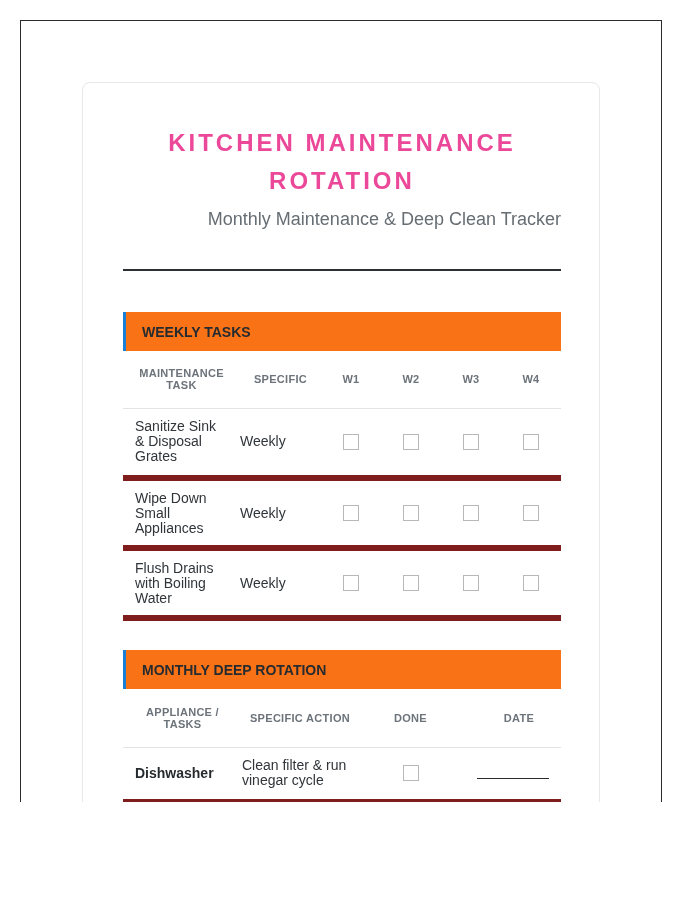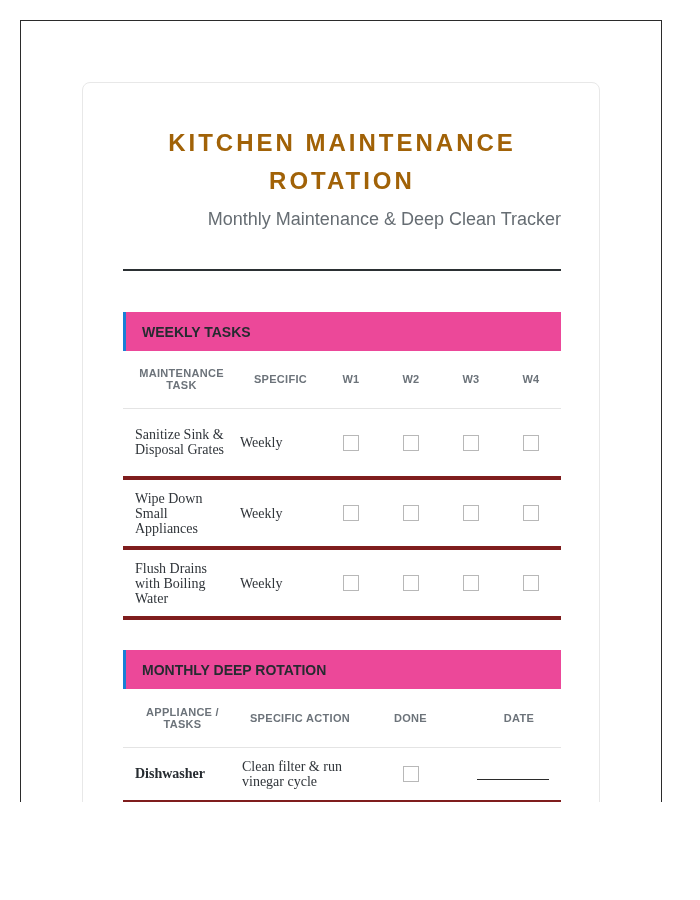--- a/index.html
+++ b/index.html
@@ -42,21 +42,21 @@
     .title {
       position: absolute;
       left: 0;
       top: 41px;
       width: 438px;
       text-align: center;
       font-size: 24px;
       font-weight: bold;
       letter-spacing: 3px;
       line-height: 38px;
-      color: #a16207;
+      color: #ec4899;
       margin: 0;
     }
     .subtitle {
       position: absolute;
       left: 0;
       top: 126px;
       width: 438px;
       text-align: right;
       font-size: 18px;
       color: #666d73;
@@ -68,21 +68,21 @@
       top: 186px;
       width: 438px;
       height: 2px;
       background: #2b3033;
     }
     .section-header {
       position: absolute;
       left: 0;
       width: 438px;
       height: 39px;
-      background: #ec4899;
+      background: #f97316;
       border-left: 3px solid #1a7fd6;
       box-sizing: border-box;
       padding-left: 16px;
       display: flex;
       align-items: center;
       font-size: 14px;
       font-weight: bold;
       color: #262b30;
     }
     table {
@@ -101,23 +101,22 @@
       line-height: 12px;
       padding: 0 0 0 12px;
       border-bottom: 1px solid #e4e4e4;
       vertical-align: middle;
     }
     td {
       font-size: 14px;
       color: #30353a;
       line-height: 15px;
       padding: 0 0 0 12px;
-      border-bottom: 4px solid #7f1d1d;
+      border-bottom: 6px solid #7f1d1d;
       vertical-align: middle;
-      font-family: Liberation Serif, serif;
     }
     th.center, td.center {
       text-align: center;
       padding: 0;
     }
     .weekly thead tr { height: 57px; }
     .weekly tbody tr { height: 70px; }
     .monthly thead tr { height: 58px; }
     .monthly tbody tr { height: 55px; }
     .checkbox {

